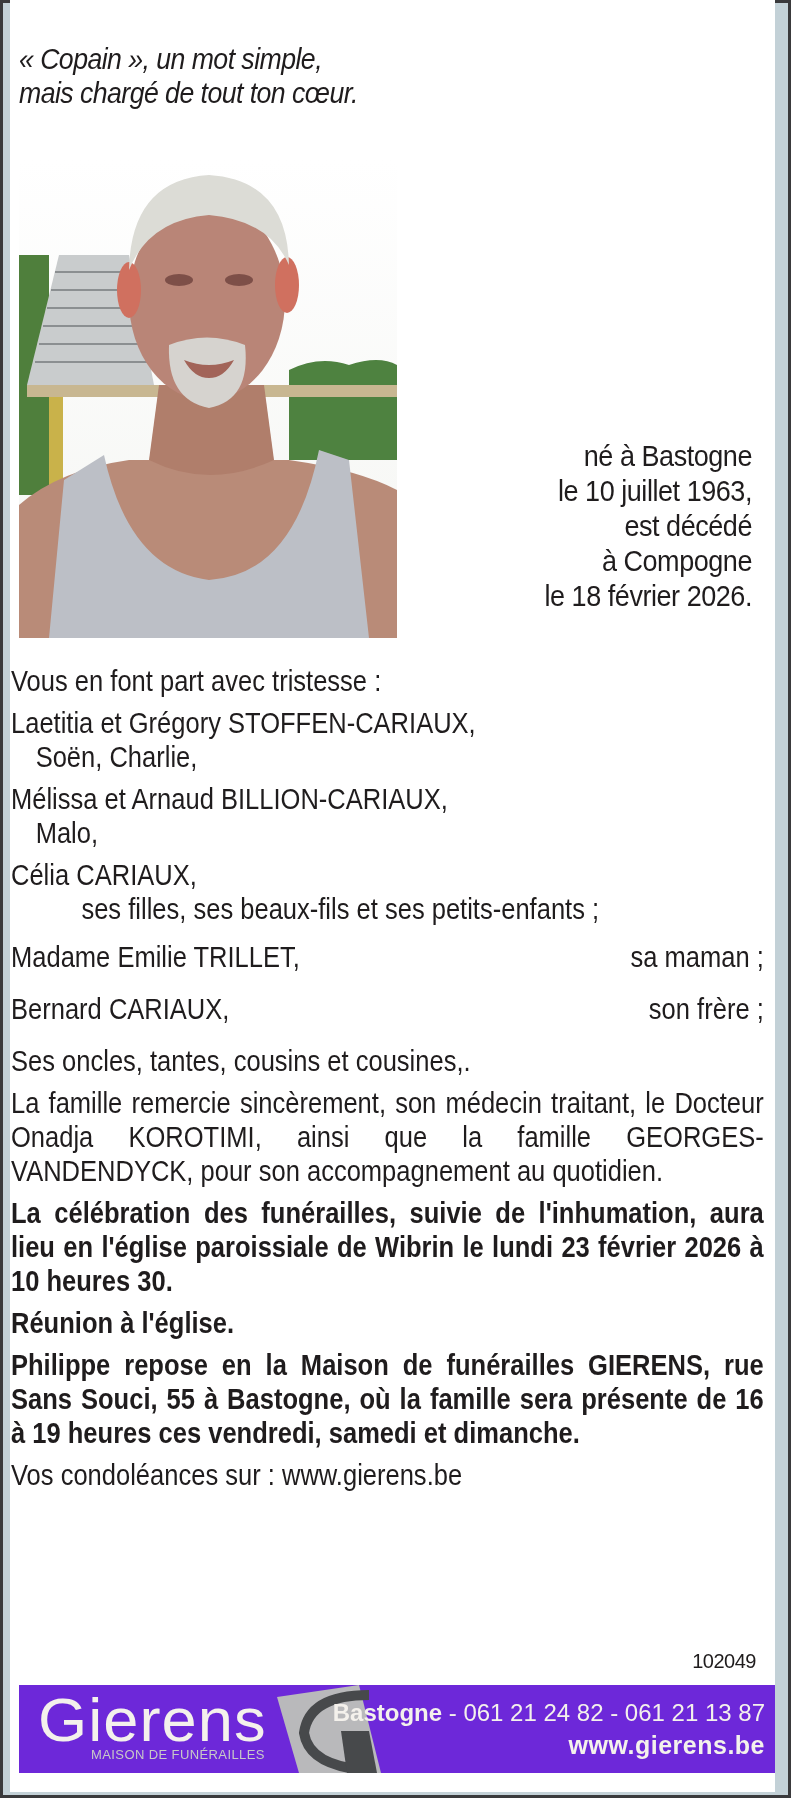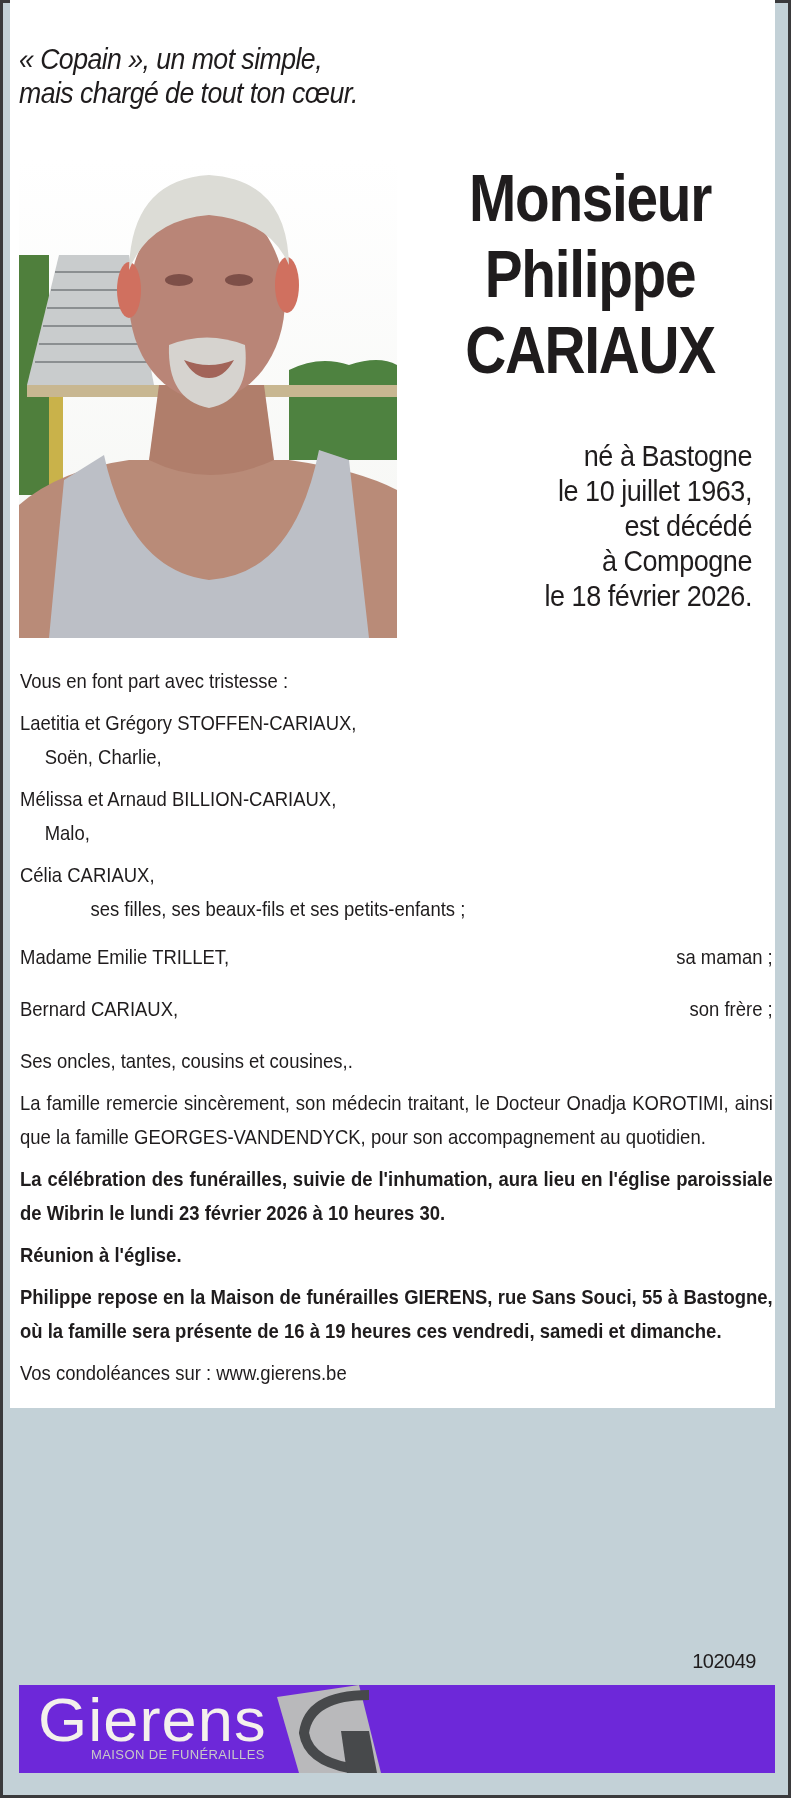--- a/index.html
+++ b/index.html
@@ -1,39 +1,39 @@
 <!DOCTYPE html>
 <html><head>
 <meta charset="utf-8">
 <style>
   html, body { margin: 0; padding: 0; background: #ffffff; }
   body { width: 791px; height: 1800px; position: relative; overflow: hidden;
          font-family: "Liberation Sans", "DejaVu Sans", sans-serif; color: #1f1c1d; }
 
   .frame { position: absolute; left: 0; top: 0; width: 791px; height: 1798px;
            box-sizing: border-box; border: 3px solid #3a3a3c; background: #c3d1d7; }
-  .sheet { position: absolute; left: 10px; top: 0; width: 765px; height: 1408px; background: #ffffff; }
+  .sheet { position: absolute; left: 10px; top: 0; width: 765px; height: 1792px; background: #ffffff; }
 
   .epigraph { position: absolute; left: 9px; top: 42px; font-style: italic; font-size: 29px;
               line-height: 34px; letter-spacing: -0.6px; transform: scaleX(0.92); transform-origin: left top; }
   .epigraph div { white-space: nowrap; }
 
   .photo { position: absolute; left: 9px; top: 160px; width: 378px; height: 478px; overflow: hidden;
            background: linear-gradient(#ffffff 0%, #fbfbfb 40%, #e9ece8 50%, #6f9a52 60%, #4f7d3b 70%, #8e8468 80%, #b3a9a2 100%); }
   .photo svg { display: block; }
 
   .title { position: absolute; left: 395px; top: 160px; width: 370px; text-align: center;
            font-weight: bold; font-size: 66px; line-height: 76px; letter-spacing: -1.5px; }
   .title div { transform: scaleX(0.86); }
 
   .bio { position: absolute; left: 400px; top: 438px; width: 360px; text-align: right;
          font-size: 30px; line-height: 35px; letter-spacing: -0.5px; }
   .bio div { transform: scaleX(0.9); white-space: nowrap; }
 
-  .body { position: absolute; left: 10px; top: 664px; width: 753px; font-size: 21px; line-height: 34px; }
+  .body { position: absolute; left: 1px; top: 664px; width: 753px; font-size: 29px; line-height: 34px; }
   .cx { transform: scaleX(0.88); transform-origin: left top; width: 113.6%; }
   .p { margin: 0 0 6px 0; }
   .indent1 { padding-left: 28px; }
   .indent2 { padding-left: 80px; }
   .row { display: flex; justify-content: space-between; margin-bottom: 12px; }
   .just { text-align: justify; text-align-last: left; }
   .bold { font-weight: bold; }
   .nowrap { white-space: nowrap; }
 
   .ref { position: absolute; right: 19px; top: 1650px; font-size: 20px; letter-spacing: -0.5px; }
@@ -97,25 +97,20 @@
       <path d="M110 110 Q112 20 190 15 Q268 20 270 105 Q250 60 190 55 Q130 60 110 110 Z" fill="#dcdcd6"></path>
 
       <path d="M150 185 Q188 170 226 185 Q232 240 190 248 Q148 240 150 185 Z" fill="#d6d3cf"></path>
       <path d="M165 200 Q190 210 215 200 Q205 218 190 218 Q175 218 165 200 Z" fill="#a26459"></path>
 
       <ellipse cx="160" cy="120" rx="14" ry="6" fill="#7d4f48"></ellipse>
       <ellipse cx="220" cy="120" rx="14" ry="6" fill="#7d4f48"></ellipse>
     </svg>
   </div>
 
-  <div class="title">
-    <div>Monsieur</div>
-    <div>Philippe</div>
-    <div>CARIAUX</div>
-  </div>
 
   <div class="bio">
     <div>né à Bastogne</div>
     <div>le 10 juillet 1963,</div>
     <div>est décédé</div>
     <div>à Compogne</div>
     <div>le 18 février 2026.</div>
   </div>
 
   <div class="body">
@@ -156,14 +151,20 @@
   <div class="ref">102049</div>
 
   <div class="banner">
     <div class="brand">Gierens</div>
     <div class="brand-sub">MAISON DE FUNÉRAILLES</div>
     <svg class="logo-mark" width="120" height="88" viewBox="0 0 120 88">
       <polygon points="8,12 90,0 112,88 30,88" fill="#b9b9bb"></polygon>
       <path d="M100 10 Q40 10 35 48 Q40 80 95 85" fill="none" stroke="#47494b" stroke-width="10"></path>
       <polygon points="72,46 100,46 108,88 78,88" fill="#47494b"></polygon>
     </svg>
+    <div class="contact">
+      <div class="nowrap">
+        <span class="city">Bastogne</span><span class="phones"> - 061 21 24 82 - 061 21 13 87</span>
+      </div>
+      <div class="web">www.gierens.be</div>
+    </div>
   </div>
 </div>
 
 </body></html>

